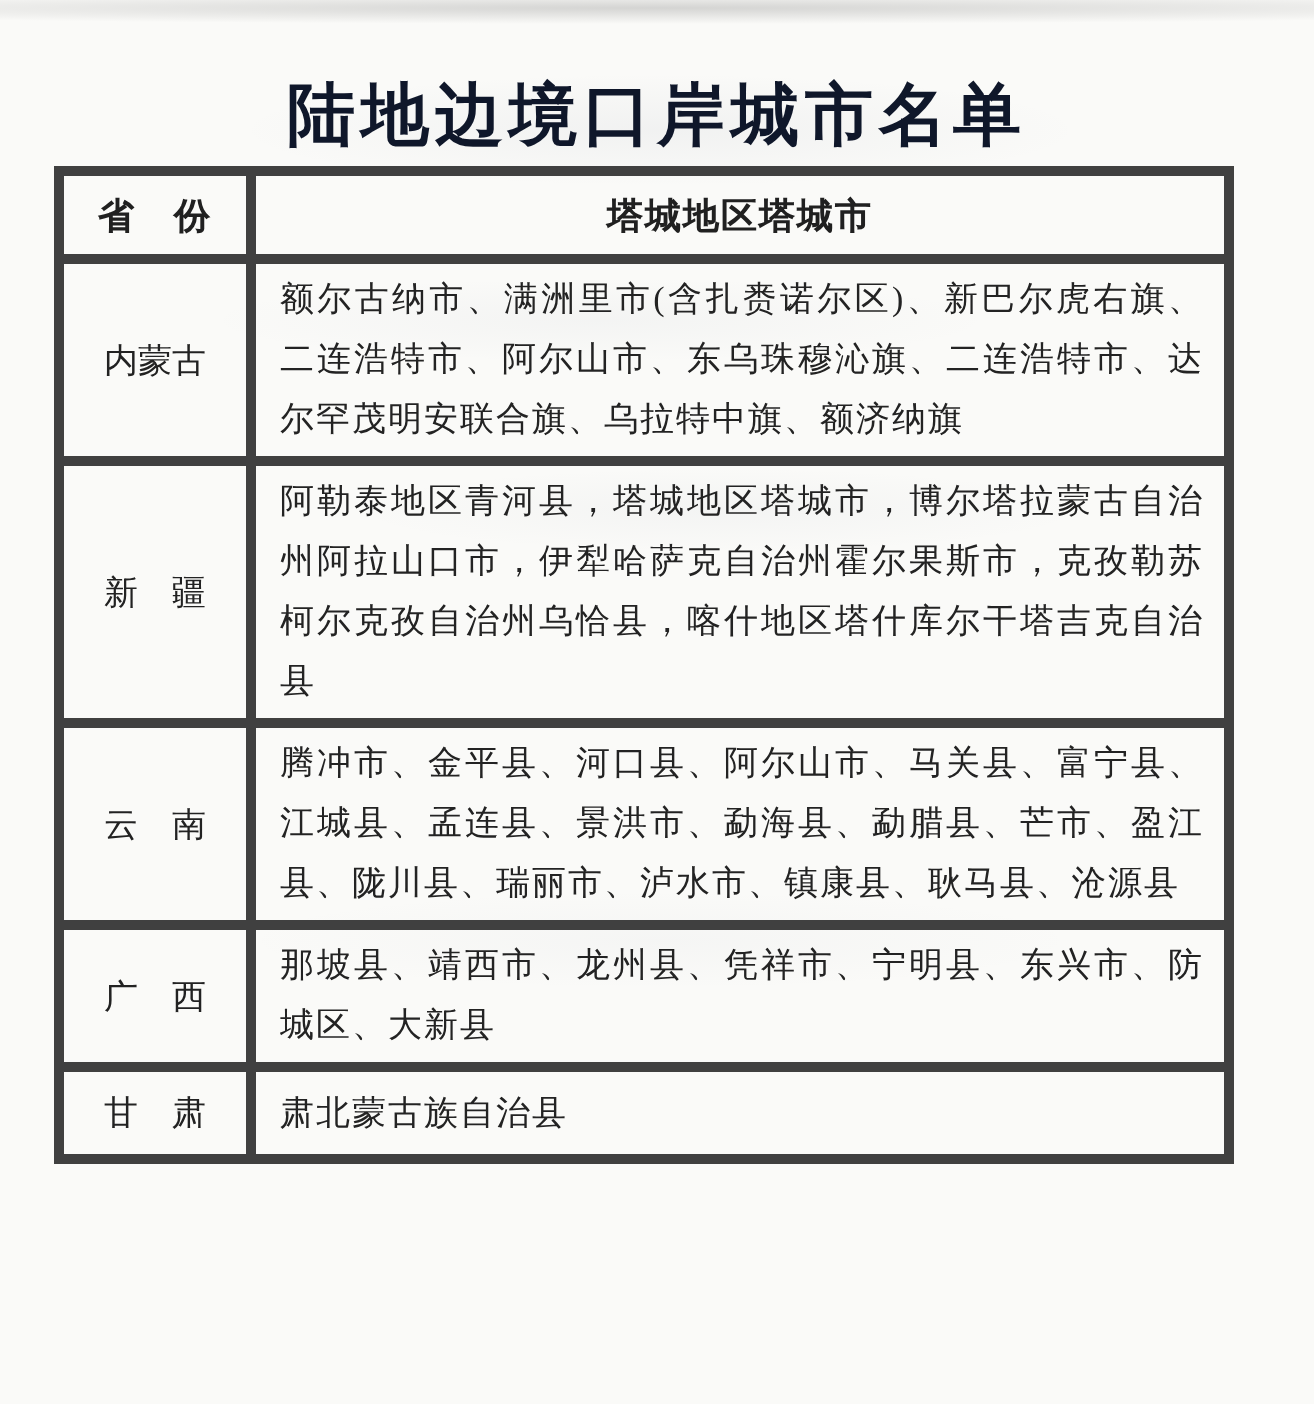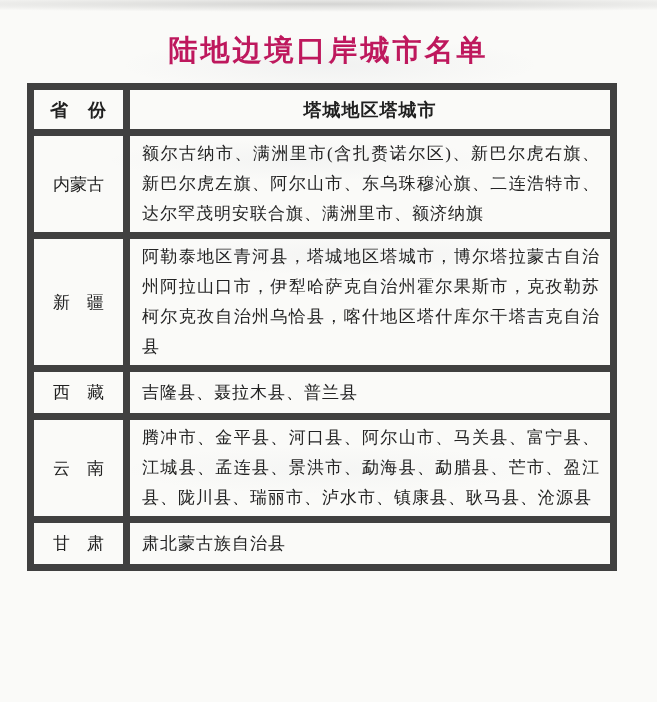--- a/index.html
+++ b/index.html
@@ -26,37 +26,37 @@
       radial-gradient(ellipse 260px 30px at 360px 255px, rgba(120,130,150,0.05), transparent 70%),
       radial-gradient(ellipse 300px 35px at 330px 470px, rgba(120,130,150,0.04), transparent 70%),
       radial-gradient(ellipse 657px 10px at 328px 4px, rgba(40,40,40,0.18), transparent 80%);
   }
   .doc-title {
     position: absolute;
     top: 12px;
     left: 0;
     width: 100%;
     text-align: center;
-    font-size: 29px;
+    font-size: 34px;
     font-weight: bold;
     letter-spacing: 3px;
-    color: #be185d;
+    color: #0f172a;
   }
   table.border-table {
     position: absolute;
     left: 27px;
     top: 83px;
     width: 590px;
     border-collapse: collapse;
     table-layout: fixed;
   }
   table.border-table col.col-province { width: 96px; }
   table.border-table th,
   table.border-table td {
-    border: 7px solid #404040;
+    border: 5px solid #404040;
     vertical-align: middle;
     font-size: 17px;
   }
   table.border-table th {
     font-weight: bold;
     font-size: 18px;
     text-align: center;
     height: 39px;
     padding: 0 4px;
     letter-spacing: 1px;
@@ -93,32 +93,32 @@
   </colgroup>
   <thead>
     <tr>
       <th>省　份</th>
       <th>塔城地区塔城市</th>
     </tr>
   </thead>
   <tbody>
     <tr>
       <td class="cell-province">内蒙古</td>
-      <td class="cell-cities">额尔古纳市、满洲里市(含扎赉诺尔区)、新巴尔虎右旗、新巴尔虎左旗、阿尔山市、东乌珠穆沁旗、二连浩特市、达尔罕茂明安联合旗、满洲里市、额济纳旗</td>
+      <td class="cell-cities">额尔古纳市、满洲里市(含扎赉诺尔区)、新巴尔虎右旗、二连浩特市、阿尔山市、东乌珠穆沁旗、二连浩特市、达尔罕茂明安联合旗、乌拉特中旗、额济纳旗</td>
     </tr>
     <tr>
       <td class="cell-province">新　疆</td>
       <td class="cell-cities">阿勒泰地区青河县，塔城地区塔城市，博尔塔拉蒙古自治州阿拉山口市，伊犁哈萨克自治州霍尔果斯市，克孜勒苏柯尔克孜自治州乌恰县，喀什地区塔什库尔干塔吉克自治县</td>
     </tr>
-    <tr class="row-single">
-      <td class="cell-province">西　藏</td>
-      <td class="cell-cities">吉隆县、聂拉木县、普兰县</td>
-    </tr>
     <tr>
       <td class="cell-province">云　南</td>
       <td class="cell-cities">腾冲市、金平县、河口县、阿尔山市、马关县、富宁县、江城县、孟连县、景洪市、勐海县、勐腊县、芒市、盈江县、陇川县、瑞丽市、泸水市、镇康县、耿马县、沧源县</td>
+    </tr>
+    <tr>
+      <td class="cell-province">广　西</td>
+      <td class="cell-cities">那坡县、靖西市、龙州县、凭祥市、宁明县、东兴市、防城区、大新县</td>
     </tr>
     <tr class="row-single">
       <td class="cell-province">甘　肃</td>
       <td class="cell-cities">肃北蒙古族自治县</td>
     </tr>
   </tbody>
 </table>
 
 </body></html>

